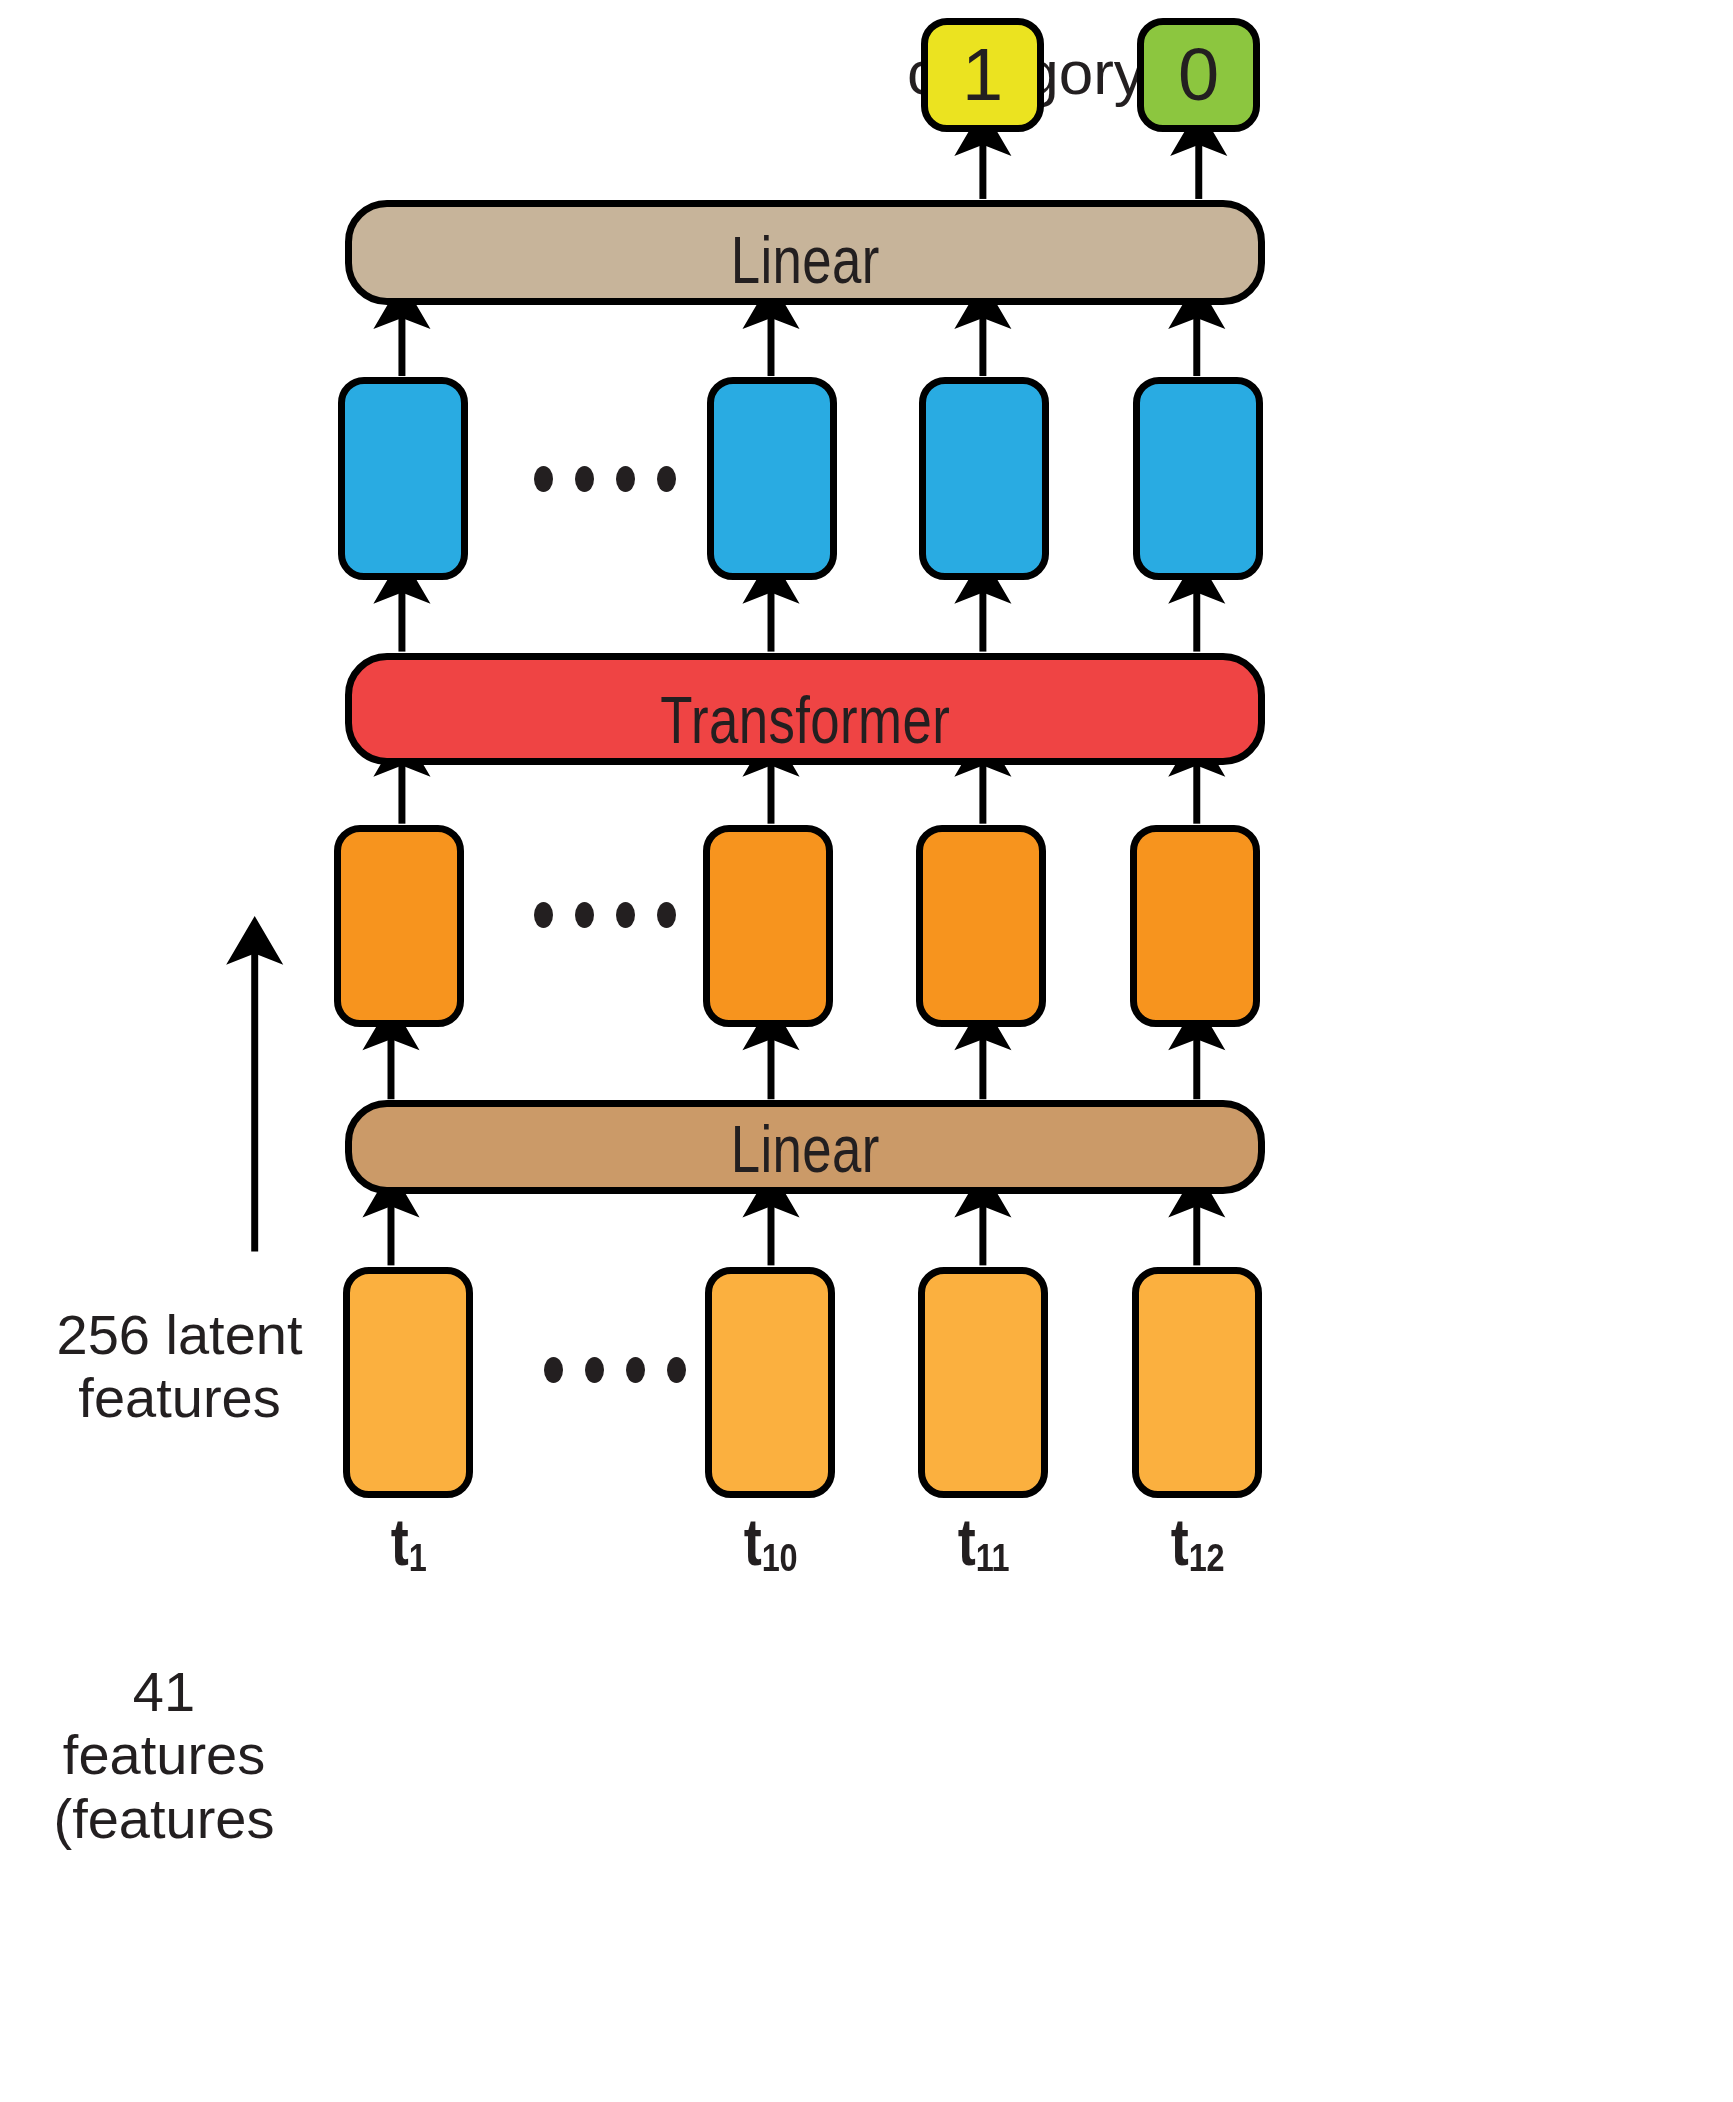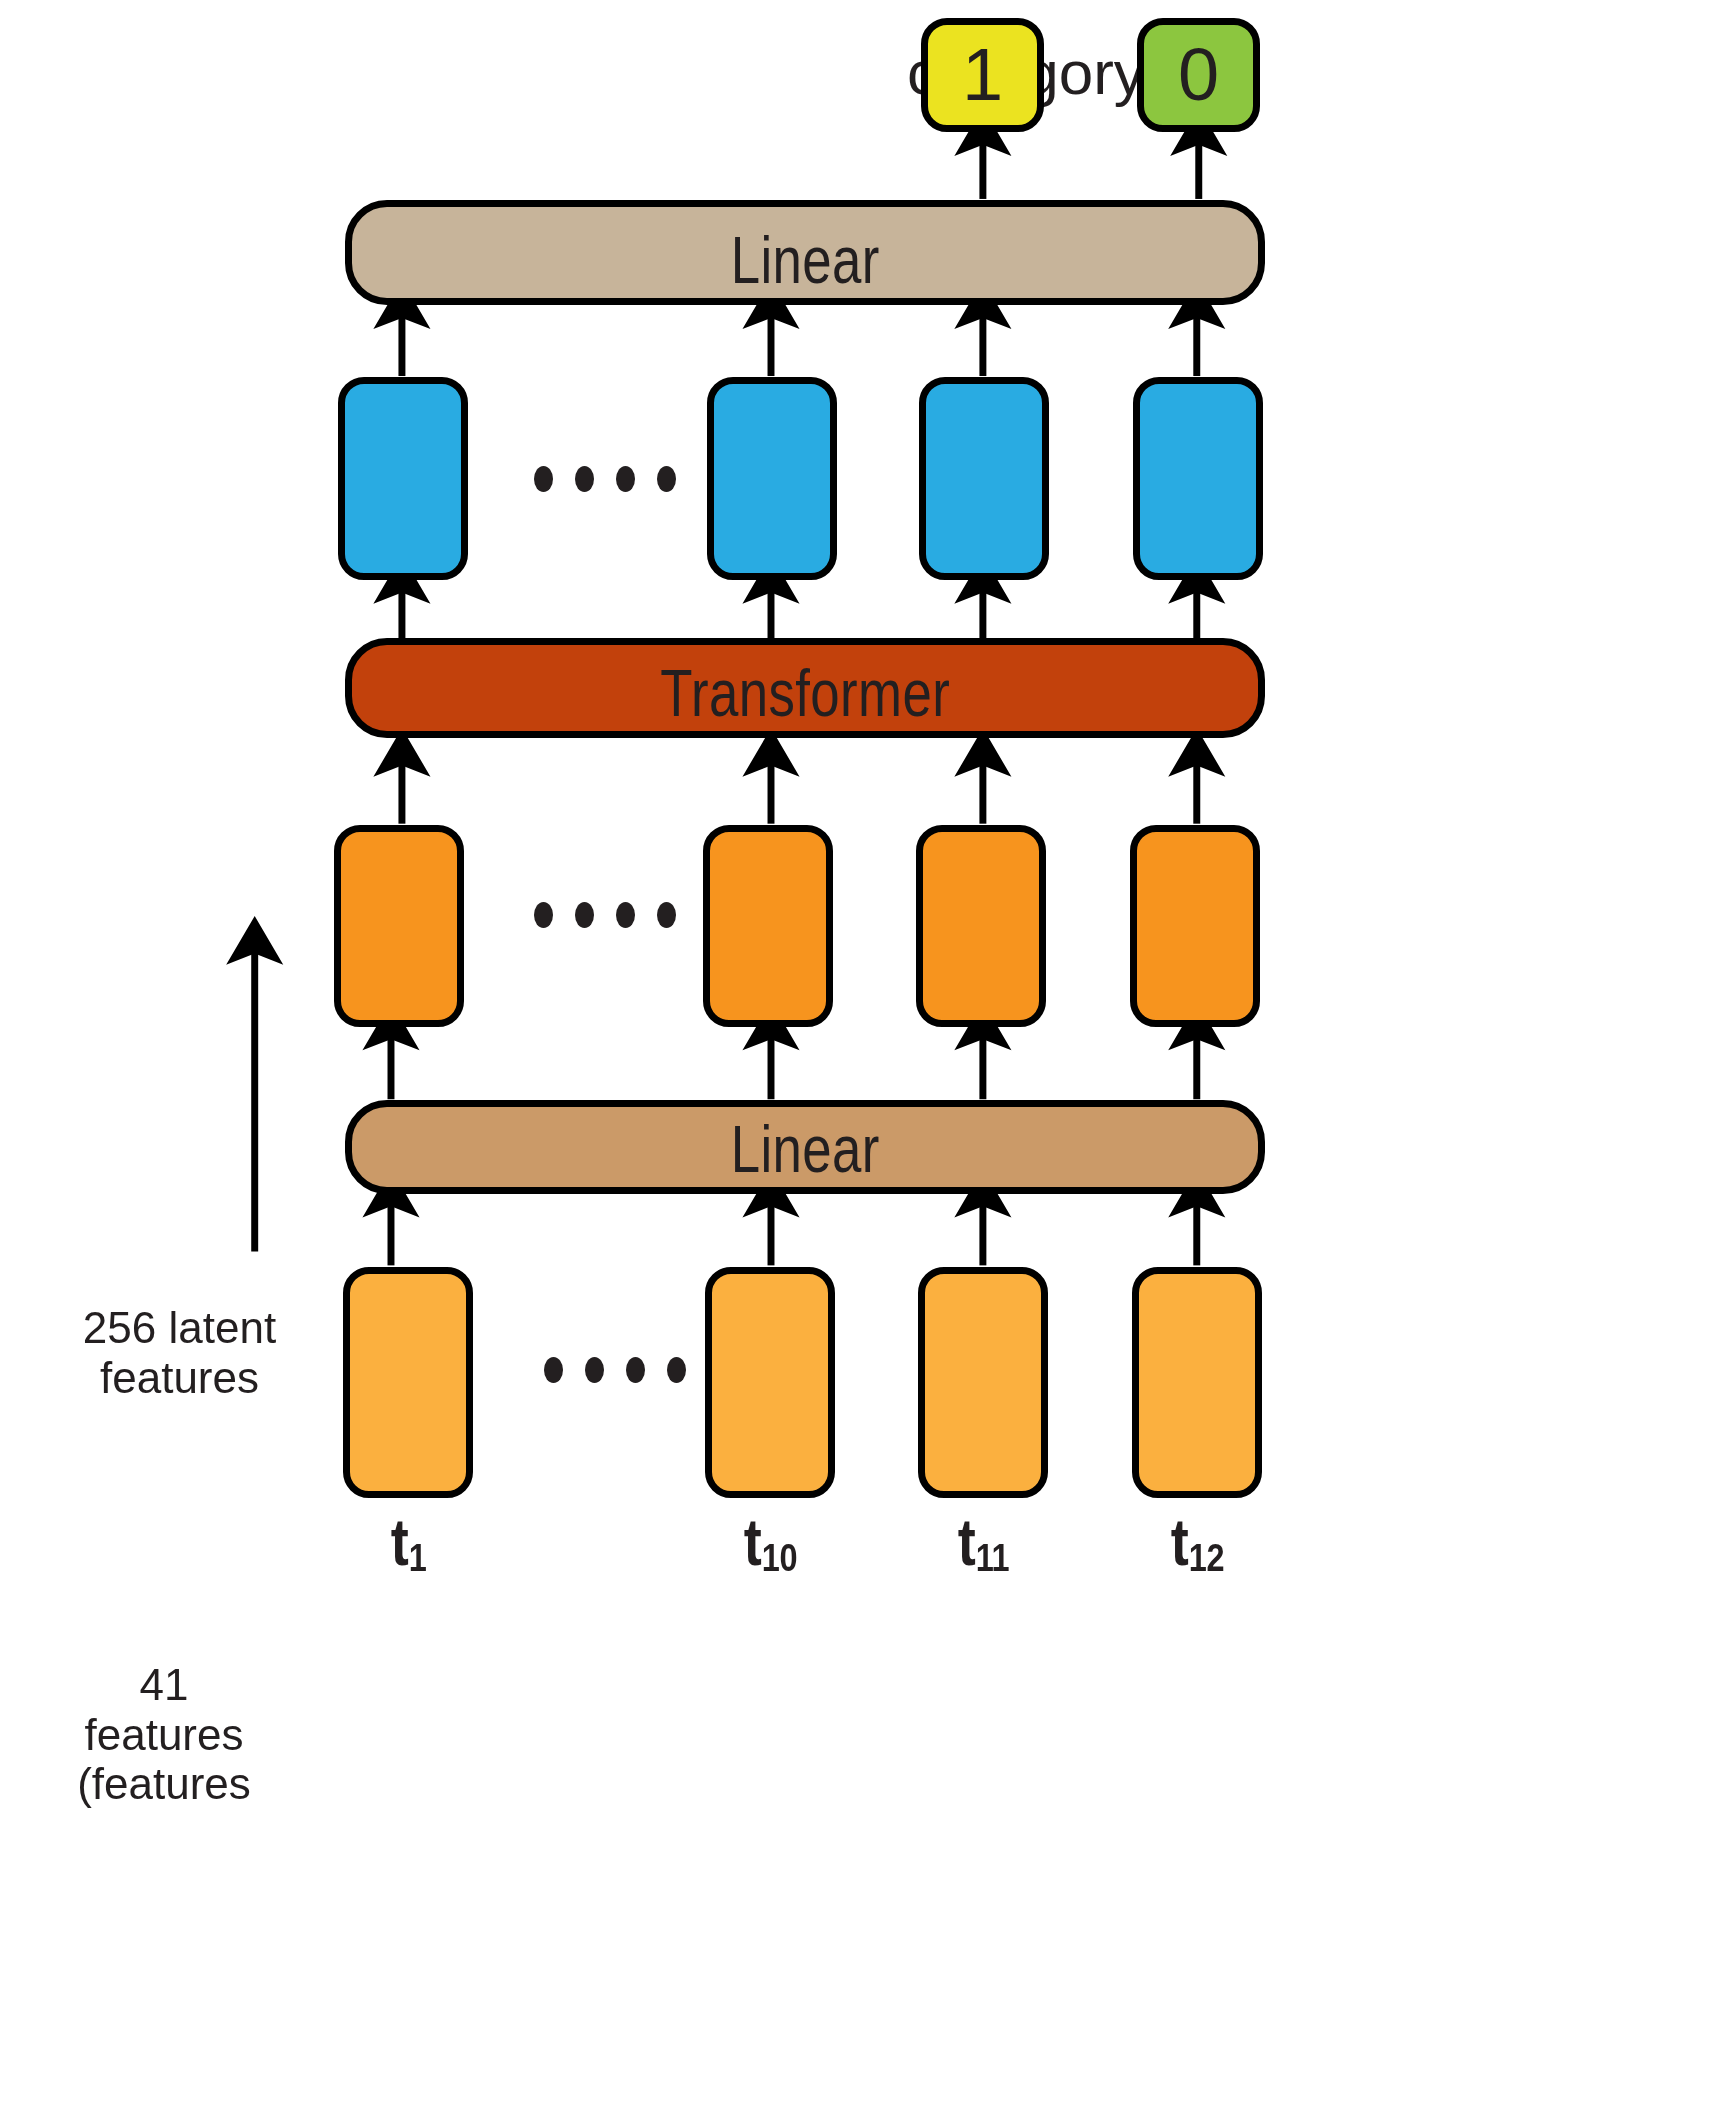--- a/index.html
+++ b/index.html
@@ -62,21 +62,21 @@
   }
   .cat-word {
     position: absolute;
     font-size: 62px;
     color: #231f20;
     white-space: nowrap;
   }
   .side-label {
     position: absolute;
     text-align: center;
-    font-size: 44px;
+    font-size: 56px;
     line-height: 1.13;
     color: #231f20;
   }
   .ellipsis {
     position: absolute;
     display: flex;
     align-items: center;
     gap: 22px;
   }
   .ellipsis span {
@@ -176,21 +176,21 @@
   <div class="ellipsis" style="left:534px; top:466px;">
     <span></span>
     <span></span>
     <span></span>
     <span></span>
   </div>
   <div class="node" style="left:707px; top:377px; width:130px; height:203px; background:#29abe2;"></div>
   <div class="node" style="left:919px; top:377px; width:130px; height:203px; background:#29abe2;"></div>
   <div class="node" style="left:1133px; top:377px; width:130px; height:203px; background:#29abe2;"></div>
 
-  <div class="bar" style="left:345px; top:638px; width:920px; height:100px; background:#c2410c;">
+  <div class="bar" style="left:345px; top:653px; width:920px; height:112px; background:#ef4444;">
     <span class="bar-label">Transformer</span>
   </div>
 
   <div class="node" style="left:334px; top:825px; width:130px; height:202px; background:#f7941e;"></div>
   <div class="ellipsis" style="left:534px; top:902px;">
     <span></span>
     <span></span>
     <span></span>
     <span></span>
   </div>

